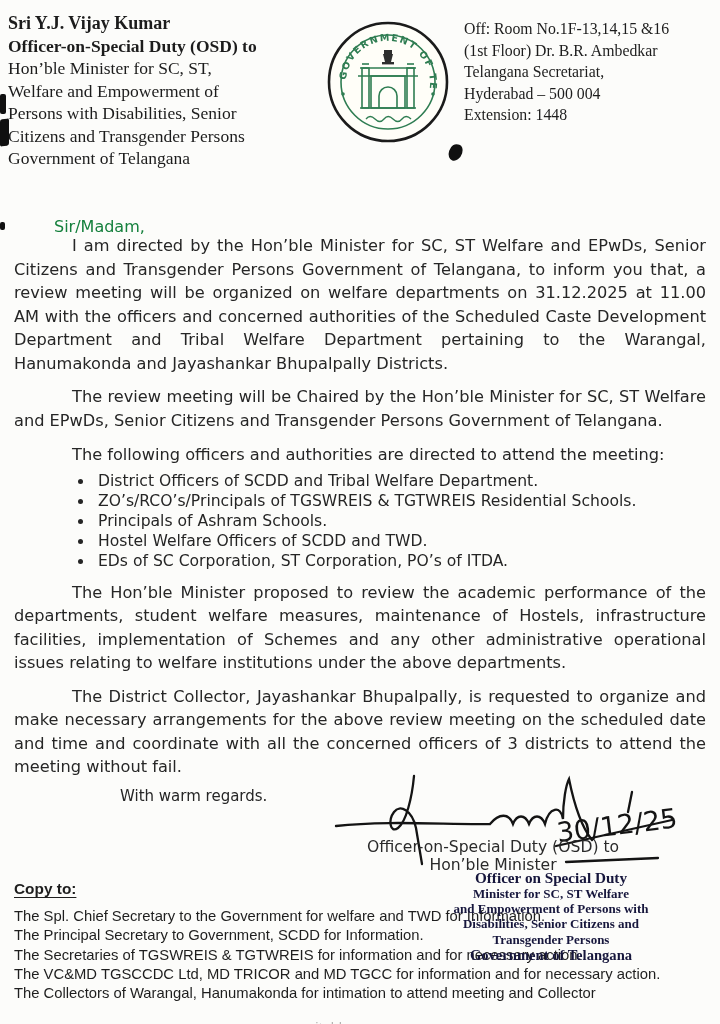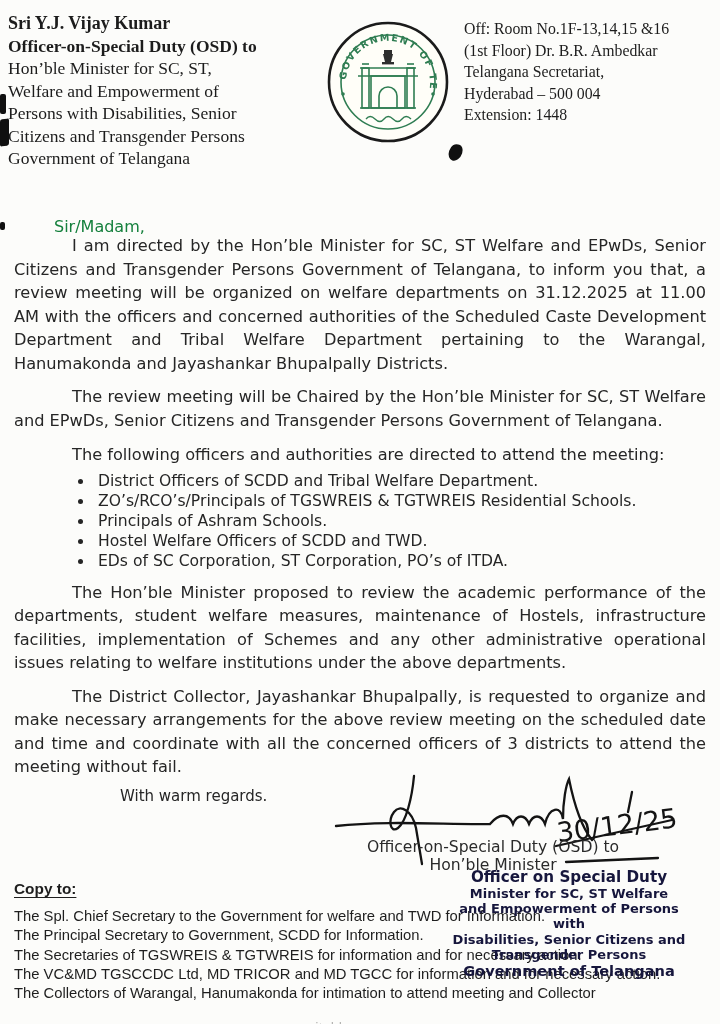--- a/index.html
+++ b/index.html
@@ -29,22 +29,22 @@
   .letter-body p.sp{margin-top:10px;}
   .letter-body p.sp2{margin-top:11px;}
   .letter-body ul{margin:4px 0 0 0;padding-left:80px;}
   .letter-body li{line-height:20px;font-size:15.6px;padding-left:4px;color:#252525;}
   .closing{margin-top:8px;padding-left:106px;font-size:15px;}
 
   
   .signature-svg{position:absolute;left:328px;top:770px;width:366px;height:104px;}
   .signatory{position:absolute;left:348px;top:838px;width:290px;text-align:center;
              font-size:15.6px;line-height:18px;color:#2a2a2a;}
-  .stamp{position:absolute;left:443px;top:869px;width:252px;text-align:center;
-         font-weight:bold;color:#16163c;line-height:15.2px;z-index:5;}
+  .stamp{position:absolute;left:425px;top:869px;width:252px;text-align:center;
+         font-weight:bold;color:#16163c;line-height:15.2px;z-index:5;font-family:Liberation Serif, serif;}
   .stamp .s0{font-size:15.2px;line-height:17px;}
   .stamp .sm{font-size:13px;}
   .stamp .s5{font-size:14.6px;line-height:17px;}
 
   
   .copy-to{position:absolute;left:14px;top:880px;width:700px;
            font-family:"Liberation Sans",sans-serif;color:#1e1e1e;}
   .copy-label{font-size:15.4px;font-weight:bold;text-decoration:underline;
               text-underline-offset:3px;margin-bottom:9px;}
   .copy-item{font-size:14.8px;line-height:19.3px;}

